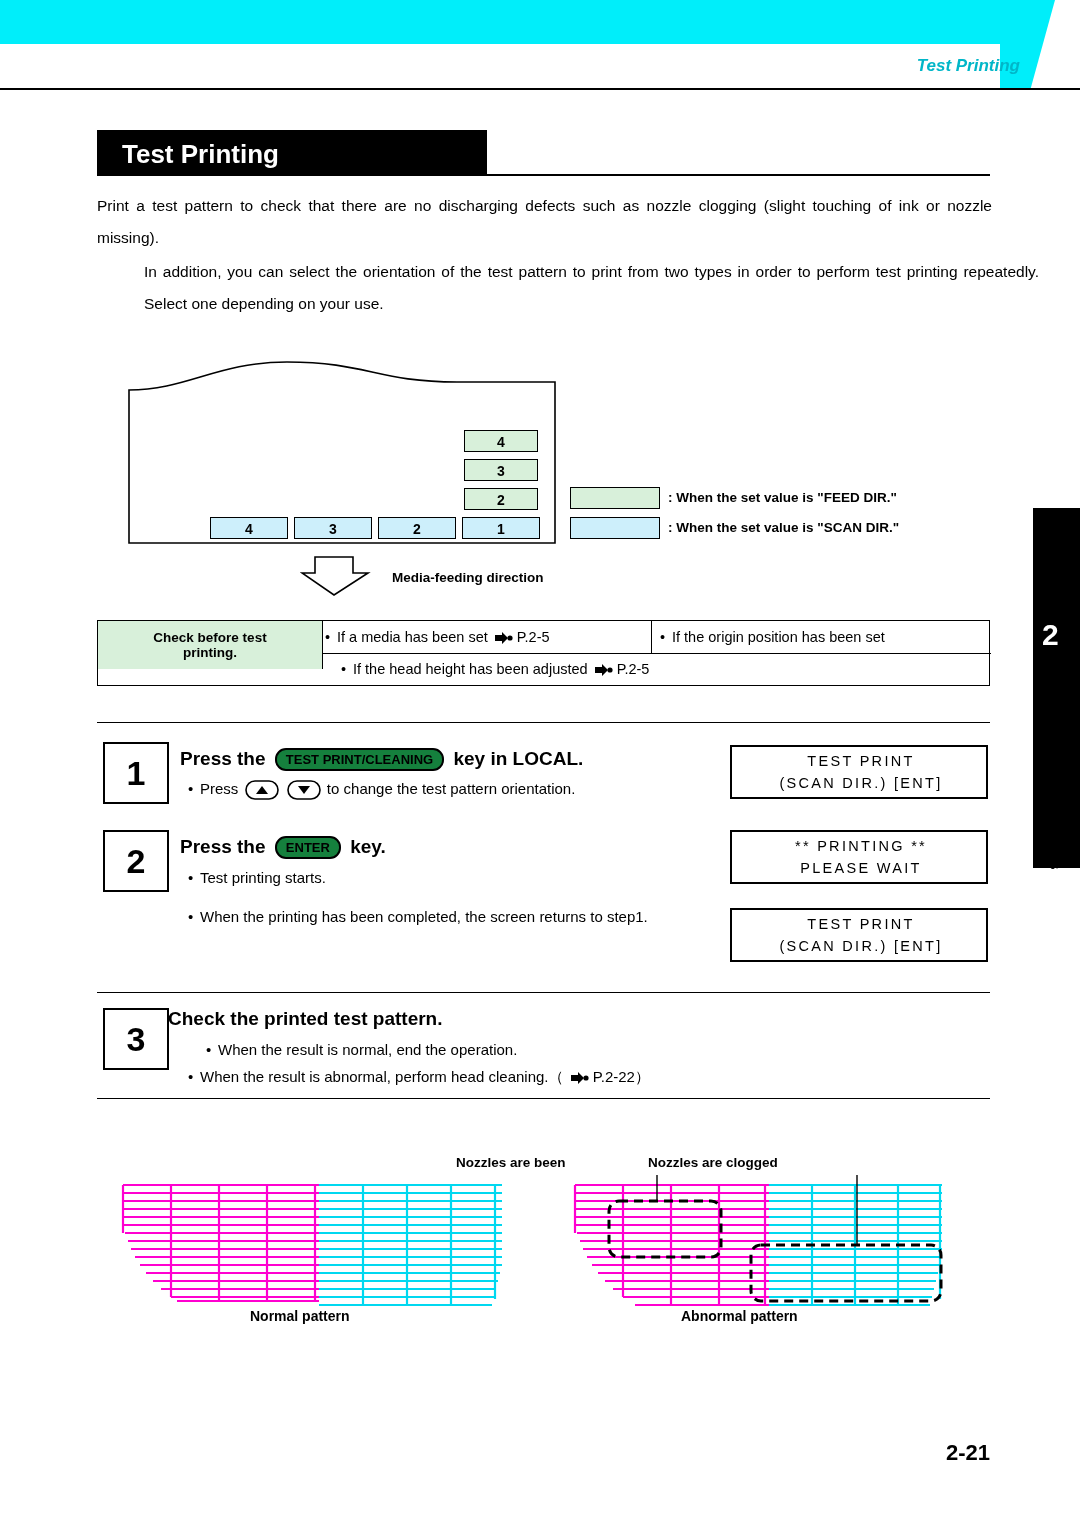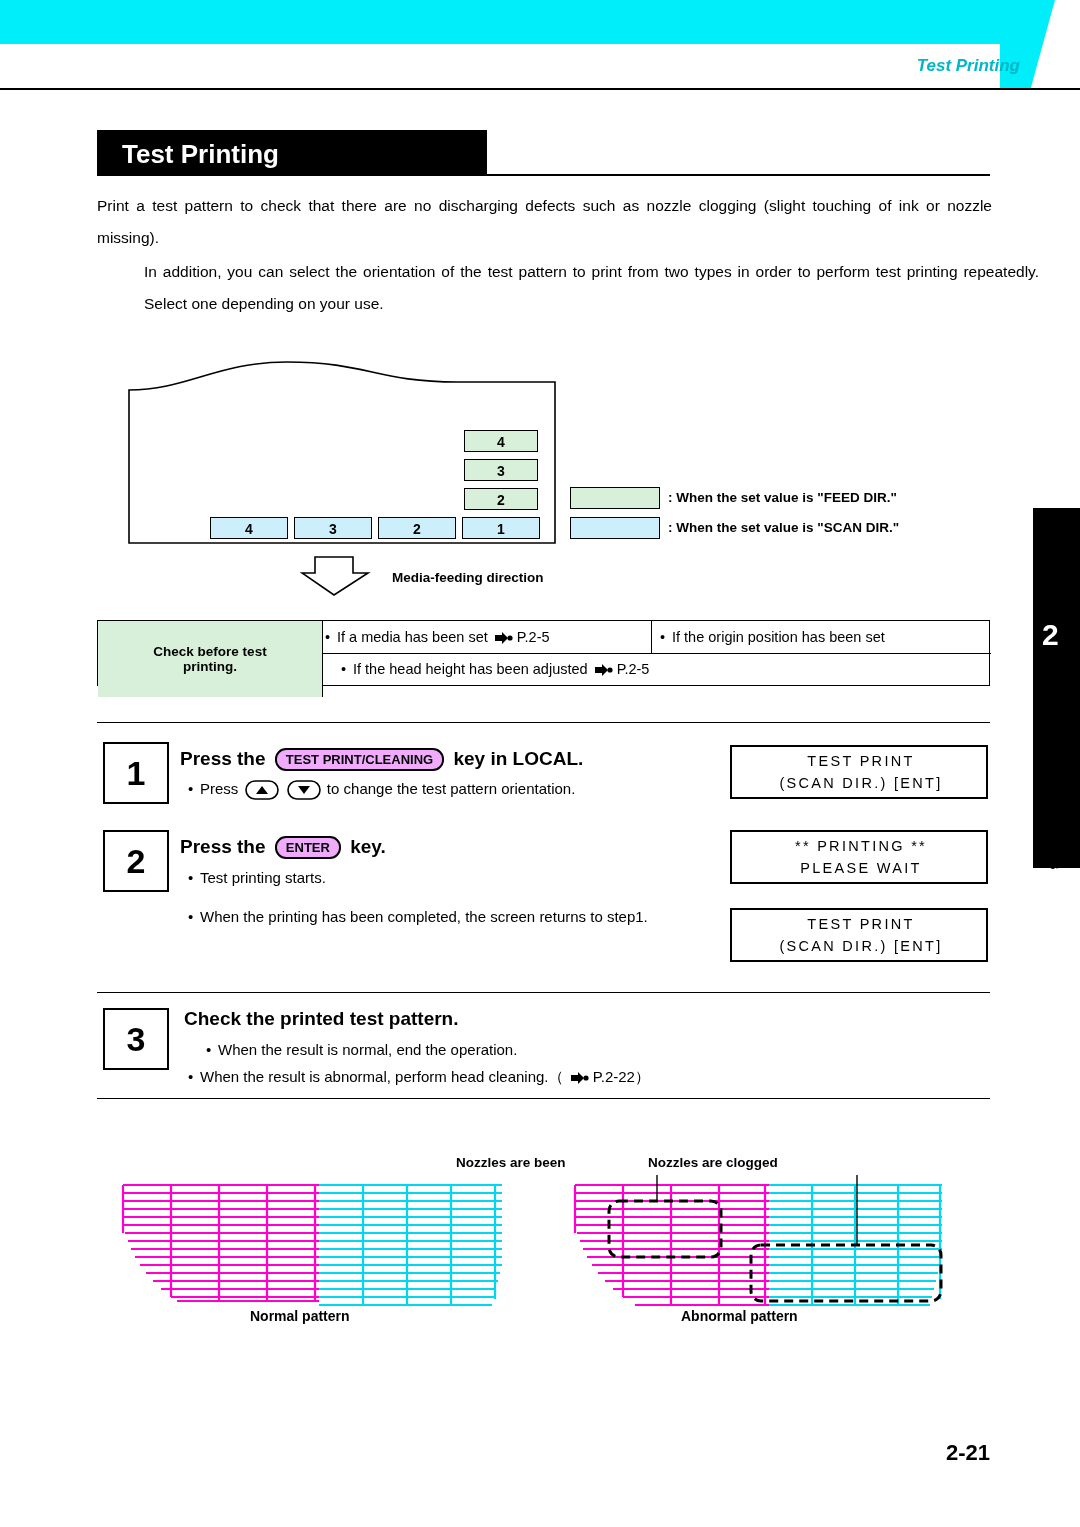--- a/index.html
+++ b/index.html
@@ -71,21 +71,21 @@
   }
   .media-dir{
     position:absolute;left:392px;top:570px;font-size:13.5px;font-weight:bold;
   }
   
   .chk-table{
     position:absolute;left:97px;top:620px;width:893px;height:66px;
     border:1px solid #000;box-sizing:border-box;
   }
   .chk-left{
-    position:absolute;left:0;top:0;width:225px;height:76px;background:#d8f0da;
+    position:absolute;left:0;top:0;width:225px;height:48px;background:#d8f0da;
     border-right:1px solid #000;box-sizing:border-box;
     font-size:13.5px;font-weight:bold;text-align:center;
     display:flex;flex-direction:column;justify-content:center;align-items:center;
   }
   .chk-cell{
     position:absolute;font-size:14.5px;
   }
   .chk-divh{position:absolute;left:225px;top:32px;width:668px;height:1px;background:#000;}
   .chk-divv{position:absolute;left:553px;top:0;width:1px;height:32px;background:#000;}
   .bullet{display:inline-block;width:12px;}
@@ -100,21 +100,21 @@
     font-size:34px;font-weight:bold;text-align:center;line-height:58px;
   }
   .step-title{
     position:absolute;font-size:19px;font-weight:bold;
   }
   .step-sub{
     position:absolute;font-size:15px;
   }
   .keybox{
     display:inline-block;border:2px solid #000;border-radius:11px;
-    padding:2px 9px;font-size:13px;font-weight:bold;background:#f0abfc;
+    padding:2px 9px;font-size:13px;font-weight:bold;background:#15803d;
     vertical-align:middle;margin:0 4px;
   }
   .lcd{
     position:absolute;width:258px;height:54px;border:2px solid #000;box-sizing:border-box;
     background:#fff;font-family:"Liberation Sans", sans-serif;
   }
   .lcd .l1,.lcd .l2{
     position:absolute;left:0;width:258px;text-align:center;
     font-size:14.5px;letter-spacing:2.3px;font-weight:500;
   }
@@ -259,21 +259,21 @@
   <div class="l1">**  PRINTING  **</div>
   <div class="l2">PLEASE  WAIT</div>
 </div>
 <div class="lcd" style="left:730px;top:908px;">
   <div class="l1">TEST  PRINT</div>
   <div class="l2">(SCAN  DIR.)        [ENT]</div>
 </div>
 
 <div class="step-rule" style="top:992px;"></div>
 <div class="step-num" style="left:103px;top:1008px;">3</div>
-<div class="step-title" style="left:184px;top:1008px;">Check the printed test pattern.</div>
+<div class="step-title" style="left:168px;top:1008px;">Check the printed test pattern.</div>
 <div class="step-sub" style="left:188px;top:1041px;margin-left:18px;">
   <span class="bullet">•</span><span>When the result is normal, end the operation.</span>
 </div>
 <div class="step-sub" style="left:188px;top:1068px;">
   <span class="bullet">•</span><span>When the result is abnormal, perform head cleaning.（</span>
   <span class="hand"><svg width="19" height="12" viewBox="0 0 19 12">
         <path d="M0,3 h7 v-3 l6,6 l-6,6 v-3 h-7 z" fill="#000"></path>
         <circle cx="15" cy="6" r="2.6" fill="#000"></circle>
       </svg></span><span>P.2-22</span><span>）</span>
 </div>

